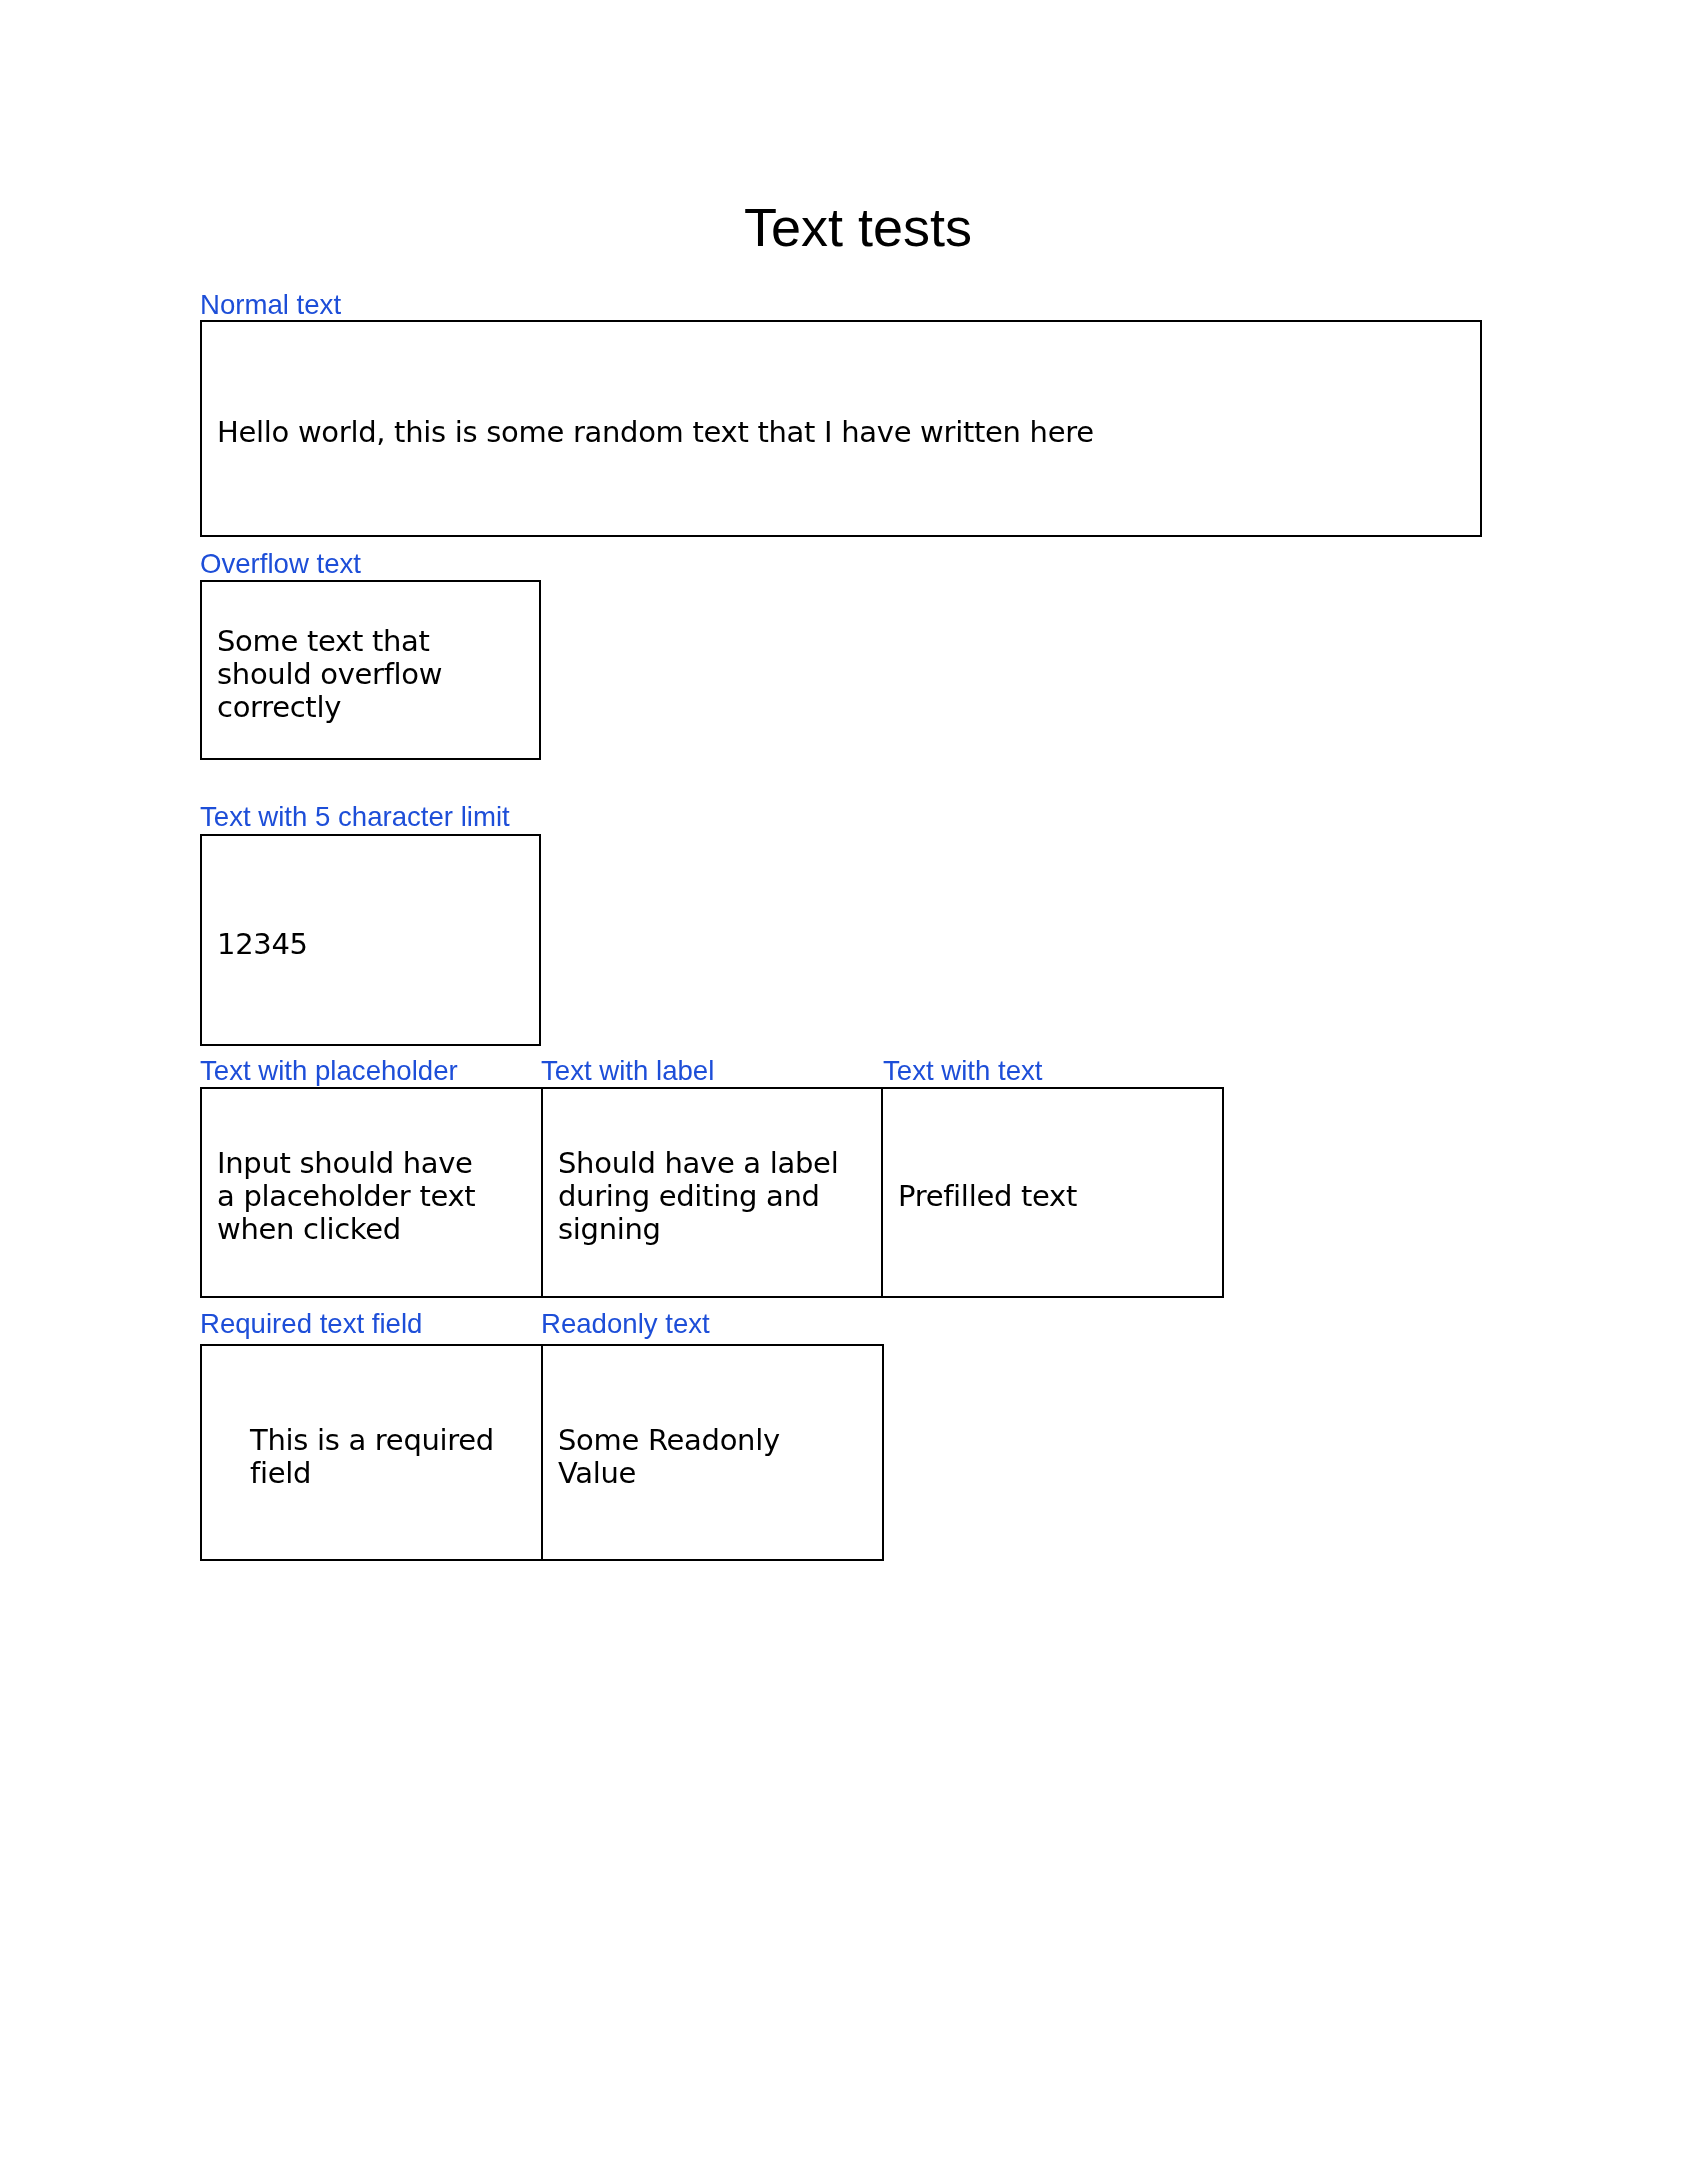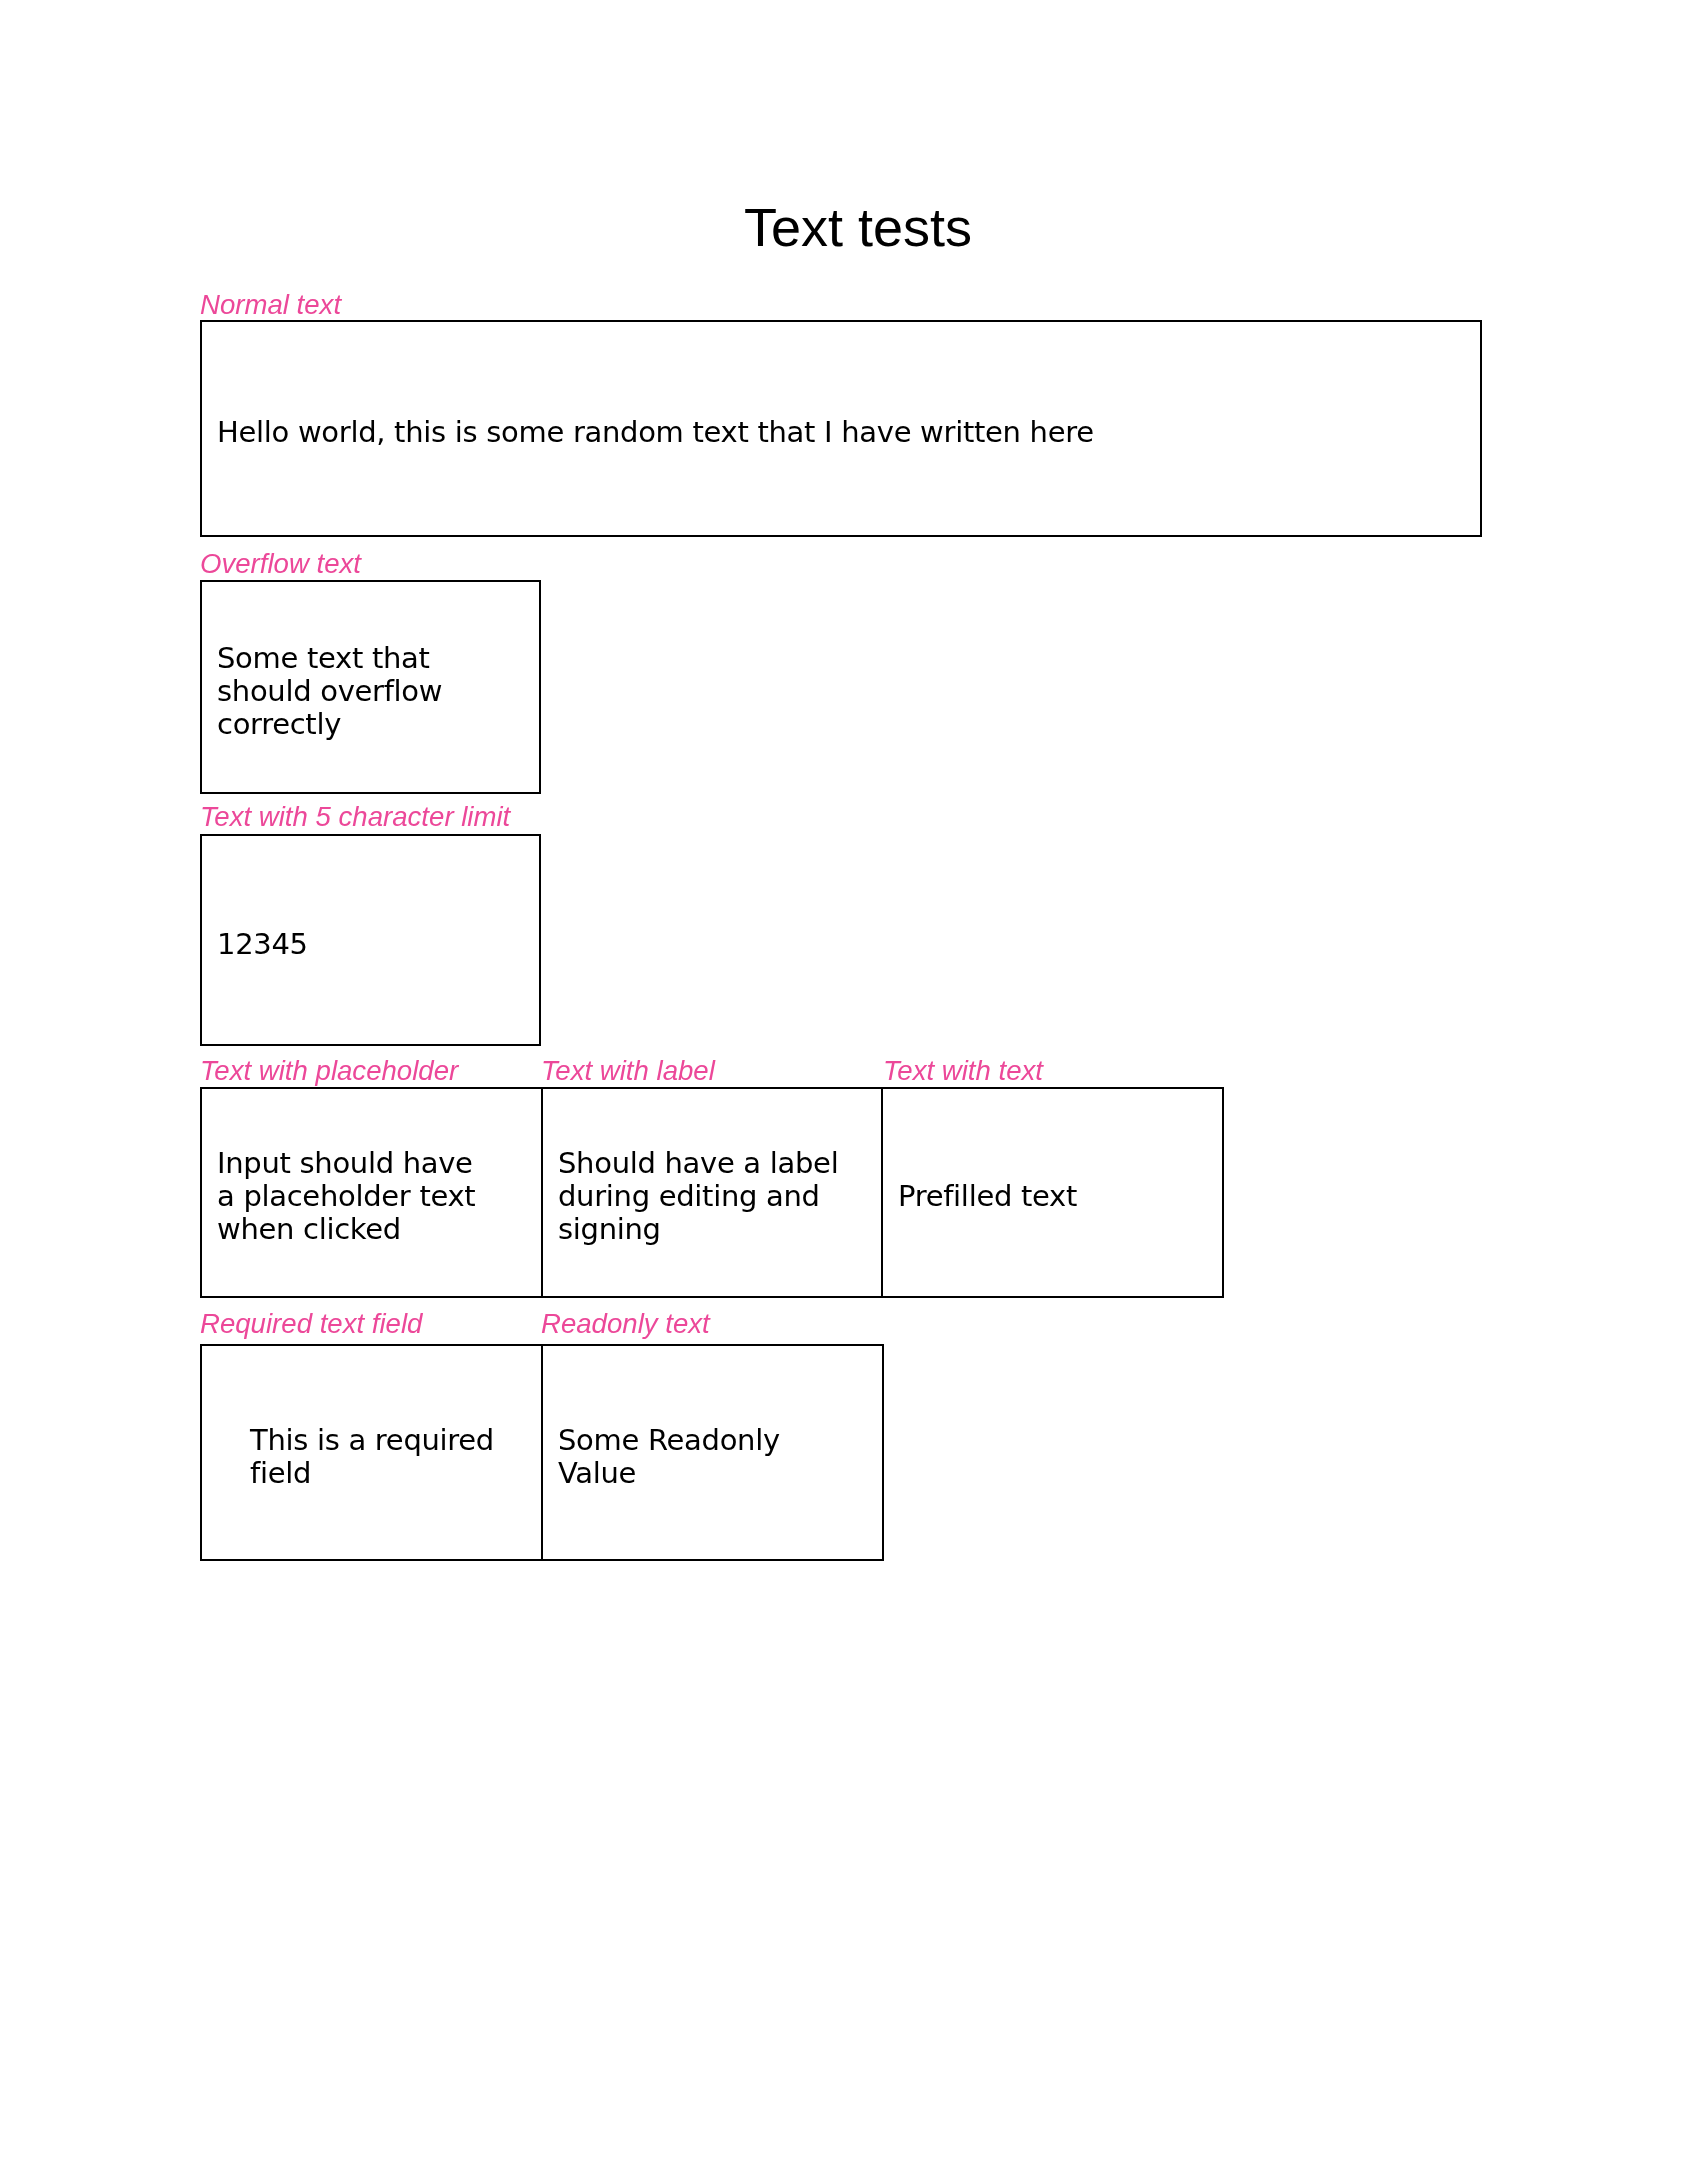--- a/index.html
+++ b/index.html
@@ -25,22 +25,21 @@
     line-height: 58px;
     font-weight: 400;
     white-space: nowrap;
     letter-spacing: 0;
   }
   .field-label {
     position: absolute;
     font-size: 27.6px;
     line-height: 32px;
     white-space: nowrap;
-    color: #ec4899;
-    font-style: italic;
+    color: #1d4ed8;
   }
   .field-box {
     position: absolute;
     box-sizing: border-box;
     border: 2.8px solid #000000;
     background: #ffffff;
     display: flex;
     align-items: center;
     padding: 8.3px 13.8px 0 15px;
   }
@@ -51,21 +50,21 @@
     letter-spacing: -0.3px;
     white-space: pre-line;
     color: #000000;
   }
 
   
   .lbl-normal      { left: 200px;  top: 289px;  }
   .box-normal      { left: 200px;  top: 320px;  width: 1282px; height: 217px; }
 
   .lbl-overflow    { left: 200px;  top: 548px;  }
-  .box-overflow    { left: 200px;  top: 580px;  width: 341px;  height: 214px; }
+  .box-overflow    { left: 200px;  top: 580px;  width: 341px;  height: 180px; }
 
   .lbl-charlimit   { left: 200px;  top: 801px; }
   .box-charlimit   { left: 200px;  top: 834px; width: 341px;  height: 212px; }
 
   .lbl-placeholder { left: 200px;  top: 1055px; }
   .lbl-withlabel   { left: 541px;  top: 1055px; }
   .lbl-prefilled   { left: 883px; top: 1055px; }
   .box-placeholder { left: 200px;  top: 1087px; width: 344px;  height: 211px; }
   .box-withlabel   { left: 541px;  top: 1087px; width: 343px;  height: 211px; }
   .box-prefilled   { left: 881px; top: 1087px; width: 343px;  height: 211px; }

